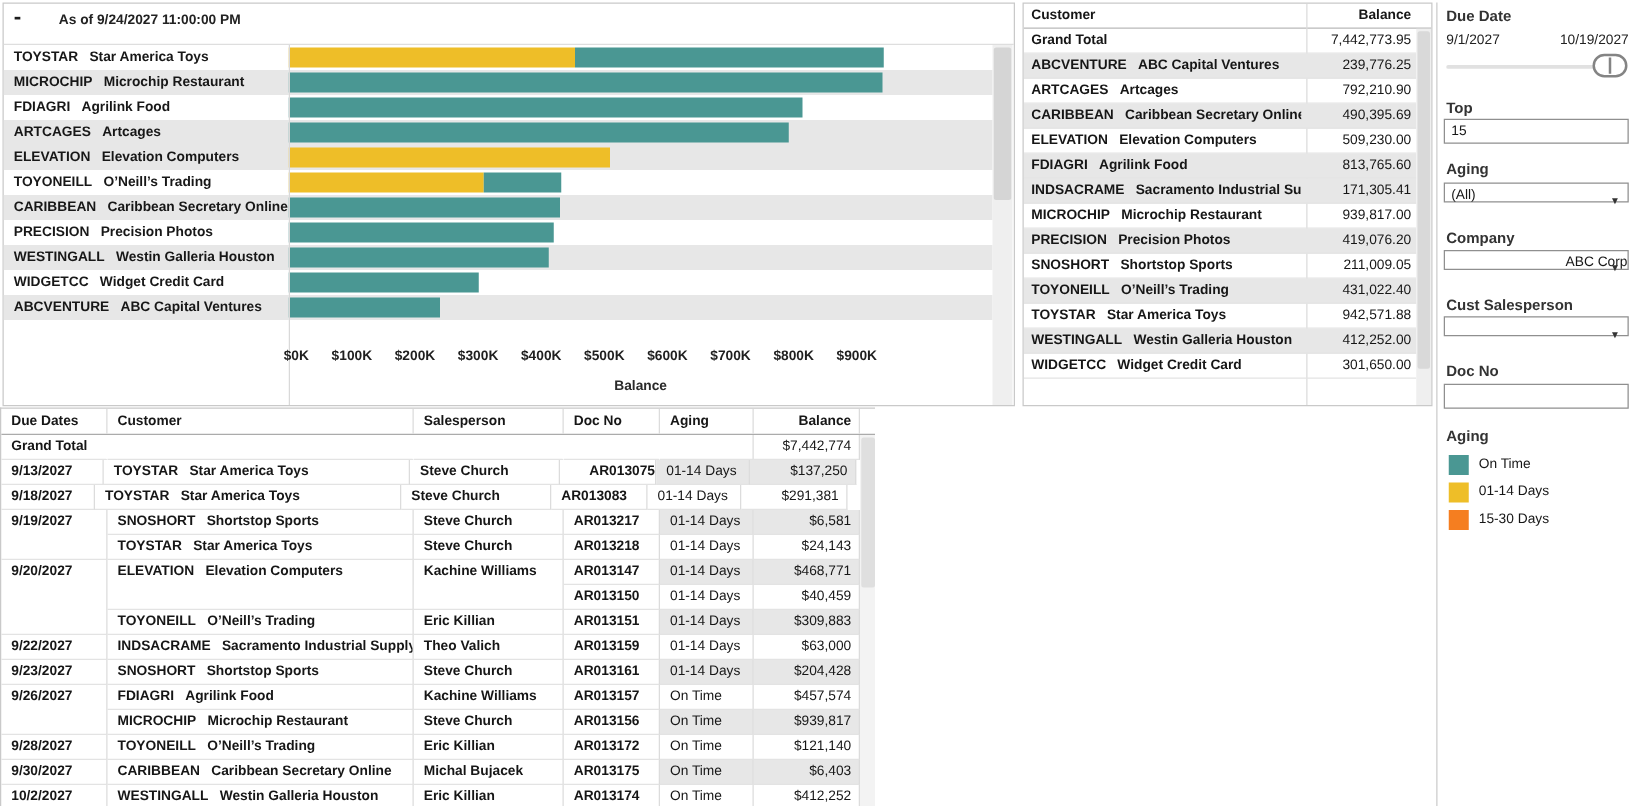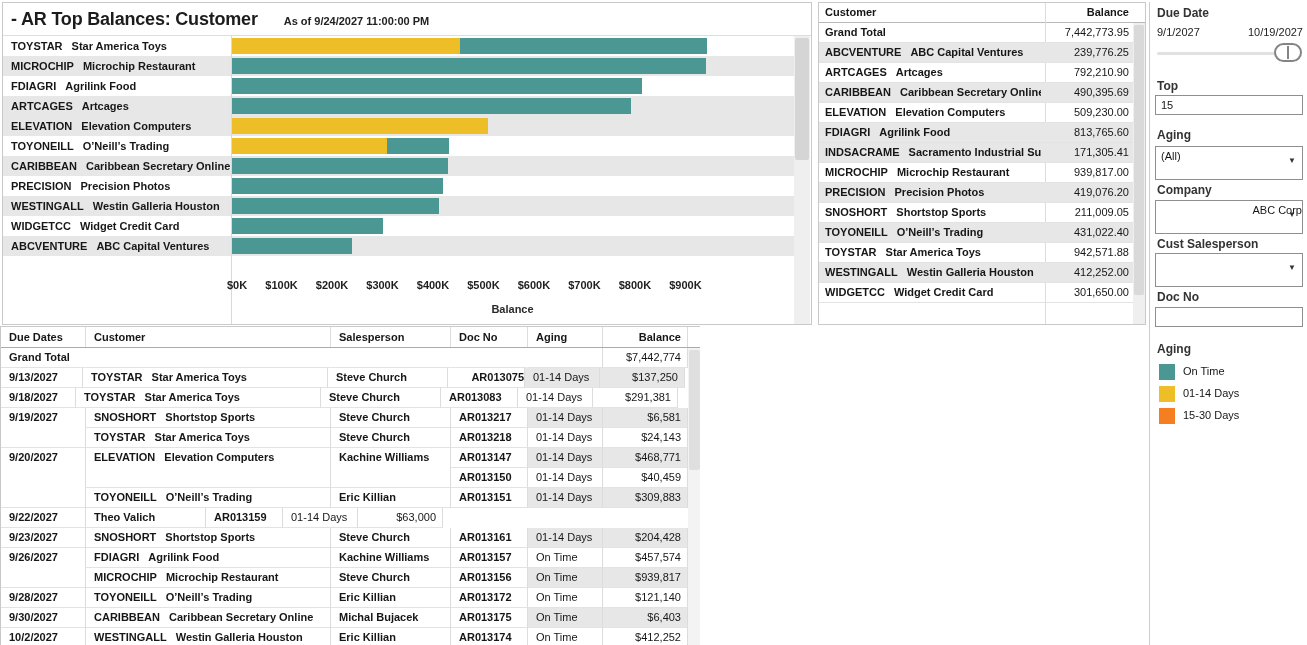--- a/index.html
+++ b/index.html
@@ -56,21 +56,21 @@
   .side-divider { position:absolute; left:1149px; top:2px; width:1px; height:643px; background:#cccccc; }
   .flabel { position:absolute; left:1157px; font-size:12px; font-weight:bold; color:#333; }
   .fdates { position:absolute; left:1157px; top:26px; width:146px; font-size:11px; color:#222;
             display:flex; justify-content:space-between; }
   .slider-track { position:absolute; left:1157px; top:52px; width:138px; height:3px; background:#e1e1e1; border-radius:2px; }
   .slider-handle { position:absolute; left:1274px; top:43px; width:28px; height:19px; background:#fff;
                    border:2px solid #848484; border-radius:10px; cursor:pointer; }
   .slider-handle .hline { position:absolute; left:11px; top:1px; width:2px; height:13px; background:#848484; }
   .finput { position:absolute; left:1155px; width:148px; height:20px; border:1px solid #8f8f8f;
             font-family:"Liberation Sans", sans-serif; font-size:11px; padding-left:5px; color:#161616; background:#fff; }
-  .fdrop { position:absolute; left:1155px; width:148px; height:34px; border:1px solid #8f8f8f; background:#fff;
+  .fdrop { position:absolute; left:1155px; width:148px; height:16px; border:1px solid #8f8f8f; background:#fff;
            font-size:11px; line-height:18px; padding-left:5px; cursor:pointer; }
   .fdrop .caret { position:absolute; right:6px; top:5px; font-size:8px; color:#333; }
 
   
   .legend-title { position:absolute; left:1157px; top:342px; font-size:12px; font-weight:bold; color:#333; }
   #legend-items { position:absolute; left:1159px; top:362px; width:140px; }
   .litem { position:relative; height:22px; cursor:pointer; }
   .lswatch { position:absolute; left:0; top:2px; width:16px; height:16px; }
   .llabel { position:absolute; left:24px; top:3px; font-size:11px; color:#161616; }
 
@@ -93,21 +93,20 @@
   .detail-scroll .thumb { top:2px; height:120px; background:#dfdfdf; }
 </style>
 </head>
 <body>
 
 <div id="root">
 
   <div class="chart-panel">
     <div class="titlebar">
       <span class="collapse">-</span>
-      <span class="title">AR Top Balances: Customer</span>
       <span class="asof">As of 9/24/2027 11:00:00 PM</span>
     </div>
     <div id="chart-rows">
         <div class="crow">
           <div class="clabel"><span class="ccode">TOYSTAR</span><span class="cnm">Star America Toys</span></div>
           <div class="cplot">
             <div class="seg" style="left: 0%; width: 40.6075%; background: rgb(238, 190, 40);"></div>
             <div class="seg" style="left: 40.6075%; width: 43.9281%; background: rgb(74, 151, 147);"></div>
           </div>
         </div>
@@ -382,20 +381,21 @@
         <div class="drow">
           <div class="dcell dim bb" style="width: 85px;"></div>
           <div class="dcell dim bb" style="width: 245px;"><span class="ccode">TOYONEILL</span><span>O’Neill’s Trading</span></div>
           <div class="dcell dim bb" style="width: 120px;">Eric Killian</div>
           <div class="dcell dim bb" style="width: 77px;">AR013151</div>
           <div class="dcell band bb" style="width: 75px;">01-14 Days</div>
           <div class="dcell bal band bb" style="width: 85px;">$309,883</div>
         </div>
         <div class="drow">
           <div class="dcell dim bb" style="width: 85px;">9/22/2027</div>
+          <div class="dcell dim bb" style="width: 245px;"><span class="ccode">INDSACRAME</span><span>Sacramento Industrial Supply</span></div>
           <div class="dcell dim bb" style="width: 120px;">Theo Valich</div>
           <div class="dcell dim bb" style="width: 77px;">AR013159</div>
           <div class="dcell bb" style="width: 75px;">01-14 Days</div>
           <div class="dcell bal bb" style="width: 85px;">$63,000</div>
         </div>
         <div class="drow">
           <div class="dcell dim bb" style="width: 85px;">9/23/2027</div>
           <div class="dcell dim bb" style="width: 245px;"><span class="ccode">SNOSHORT</span><span>Shortstop Sports</span></div>
           <div class="dcell dim bb" style="width: 120px;">Steve Church</div>
           <div class="dcell dim bb" style="width: 77px;">AR013161</div>

